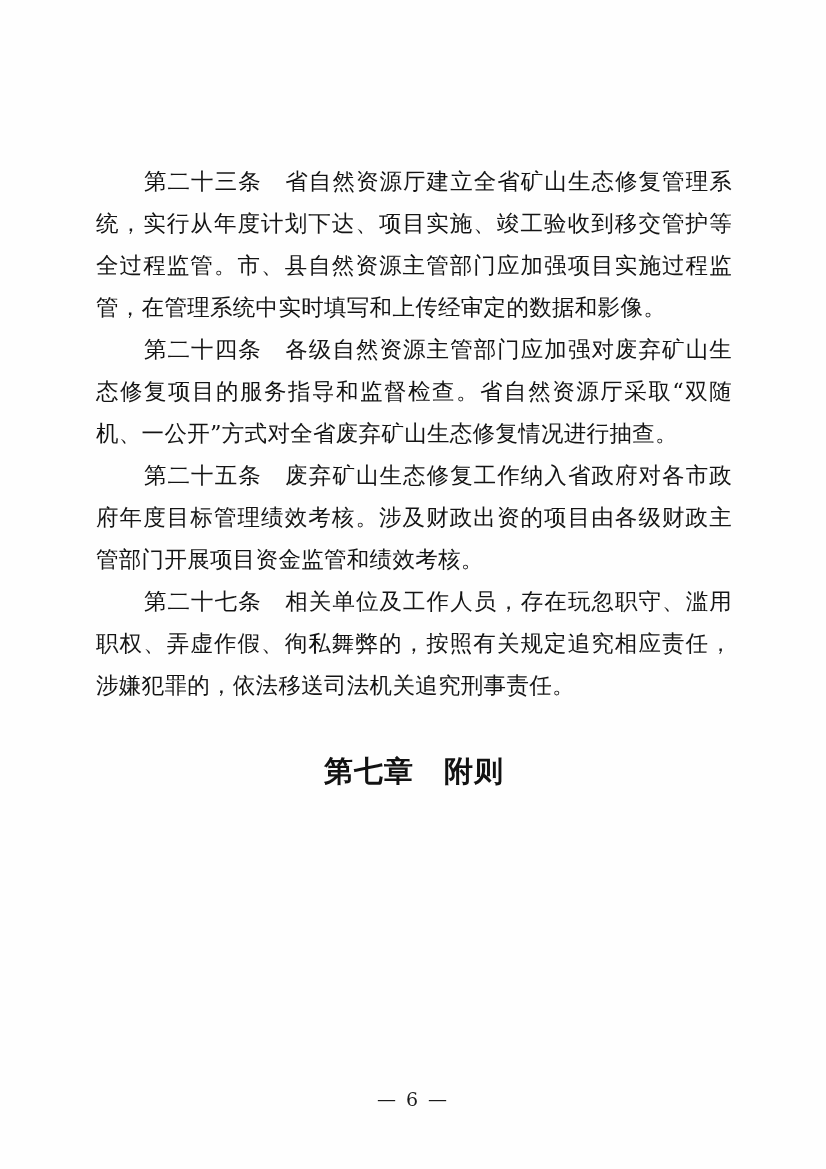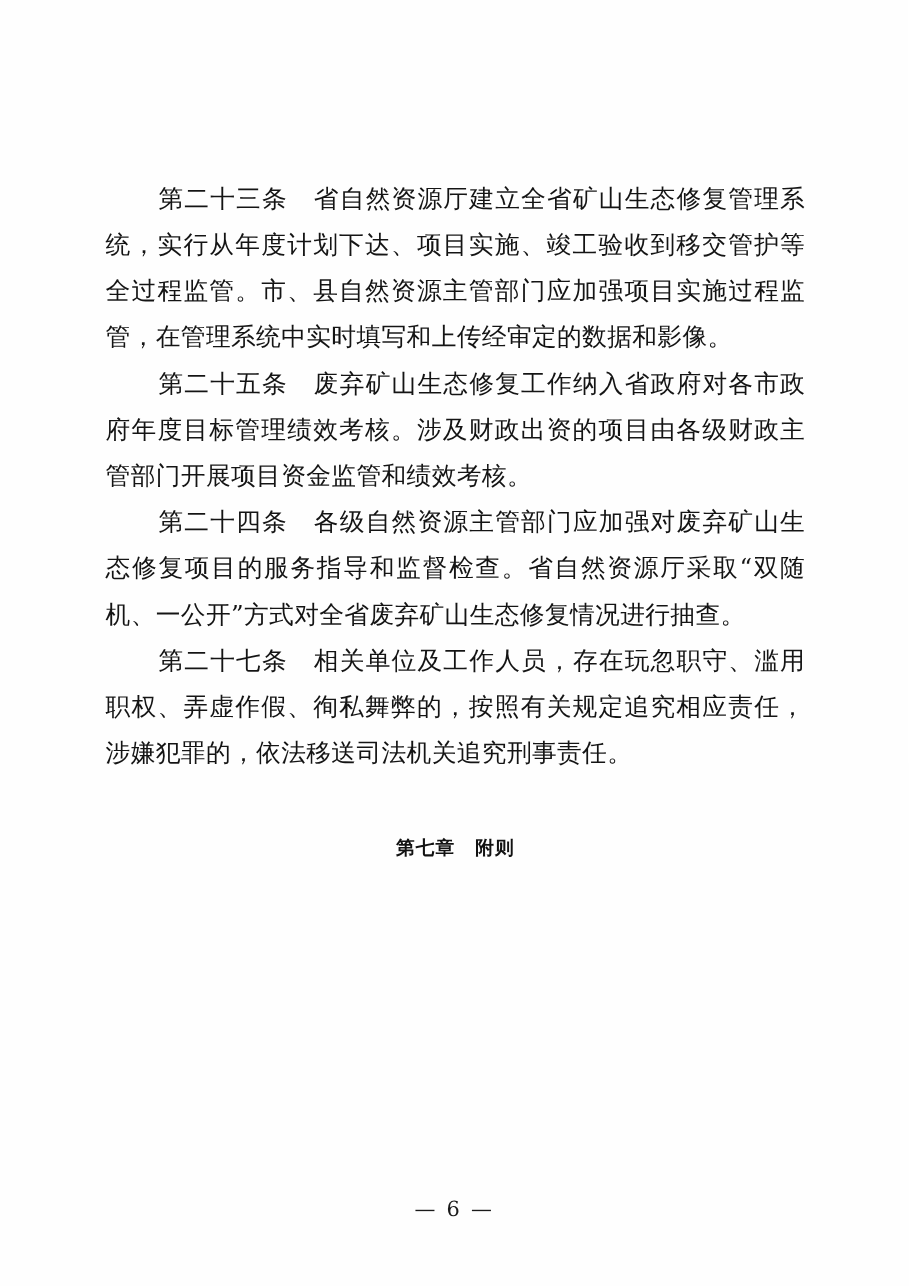--- a/index.html
+++ b/index.html
@@ -36,21 +36,21 @@
     text-align: justify;
     text-justify: inter-ideograph;
     margin: 0 0 0 0;
     letter-spacing: 0.3px;
     color: #141414;
     text-indent: 48px;
   }
   .chapter {
     margin-top: 44px;
     text-align: center;
-    font-size: 17px;
+    font-size: 29px;
     line-height: 42px;
     font-weight: bold;
     letter-spacing: 1px;
     color: #121212;
   }
   .page-number {
     position: absolute;
     left: 0;
     top: 1088px;
     width: 826px;
@@ -59,19 +59,19 @@
     color: #1a1a1a;
     letter-spacing: 2px;
   }
 </style>
 </head>
 <body>
 
 <div class="page">
   <div class="content">
     <p class="para">第二十三条　省自然资源厅建立全省矿山生态修复管理系统，实行从年度计划下达、项目实施、竣工验收到移交管护等全过程监管。市、县自然资源主管部门应加强项目实施过程监管，在管理系统中实时填写和上传经审定的数据和影像。</p>
+    <p class="para">第二十四条　各级自然资源主管部门应加强对废弃矿山生态修复项目的服务指导和监督检查。省自然资源厅采取“双随机、一公开”方式对全省废弃矿山生态修复情况进行抽查。</p>
     <p class="para">第二十五条　废弃矿山生态修复工作纳入省政府对各市政府年度目标管理绩效考核。涉及财政出资的项目由各级财政主管部门开展项目资金监管和绩效考核。</p>
-    <p class="para">第二十四条　各级自然资源主管部门应加强对废弃矿山生态修复项目的服务指导和监督检查。省自然资源厅采取“双随机、一公开”方式对全省废弃矿山生态修复情况进行抽查。</p>
     <p class="para">第二十七条　相关单位及工作人员，存在玩忽职守、滥用职权、弄虚作假、徇私舞弊的，按照有关规定追究相应责任，涉嫌犯罪的，依法移送司法机关追究刑事责任。</p>
     <div class="chapter">第七章　附则</div>
   </div>
   <div class="page-number">— 6 —</div>
 </div>
 
 </body></html>

